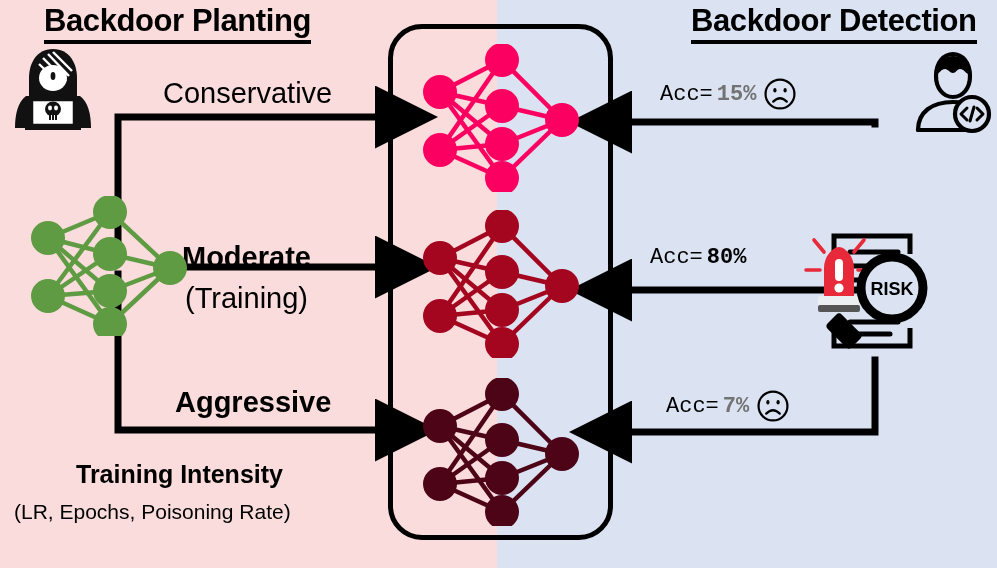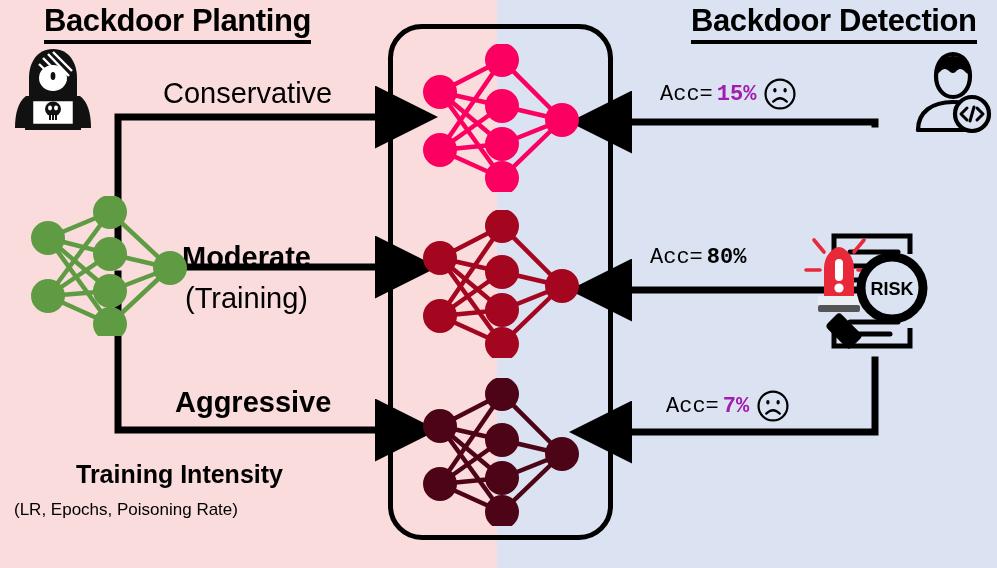--- a/index.html
+++ b/index.html
@@ -29,42 +29,42 @@
     position:absolute;left:0;right:0;bottom:-3px;height:4px;background:#000;
   }
   #h-left{left:8px;top:3px;}
   #h-right{left:655px;top:3px;}
 
   
   .caption-bold{
     position:absolute;font-weight:bold;font-size:25px;color:#000;white-space:nowrap;
   }
   .caption-sub{
-    position:absolute;font-size:17px;color:#000;white-space:nowrap;
+    position:absolute;font-size:21px;color:#000;white-space:nowrap;
   }
   #cap-train{left:76px;top:460px;}
   #cap-train-sub{left:14px;top:500px;}
   #cap-detect{left:632px;top:475px;}
 
   
   .arrow-label{
     position:absolute;font-size:29px;color:#000;white-space:nowrap;text-align:left;
   }
   #lab-cons{left:163px;top:77px;}
   #lab-mod{left:182px;top:241px;font-weight:bold;}
   #lab-mod-sub{left:185px;top:282px;}
   #lab-aggr{left:175px;top:386px;font-weight:bold;}
 
   
   .acc{
     position:absolute;font-size:22px;color:#000;white-space:nowrap;
     display:flex;align-items:center;gap:4px;font-family:Liberation Mono, monospace;
   }
   .acc .val{font-weight:bold;}
-  .acc .val.bad{color:#a21caf;}
+  .acc .val.bad{color:#737373;}
   .acc .val.good{color:#000000;}
   #acc-top{left:660px;top:77px;}
   #acc-mid{left:650px;top:245px;}
   #acc-bot{left:666px;top:389px;}
 
   .sadface{width:34px;height:34px;margin-left:3px;flex:0 0 auto;}
 
   
   #model-box{
     position:absolute;left:388px;top:24px;width:225px;height:516px;

